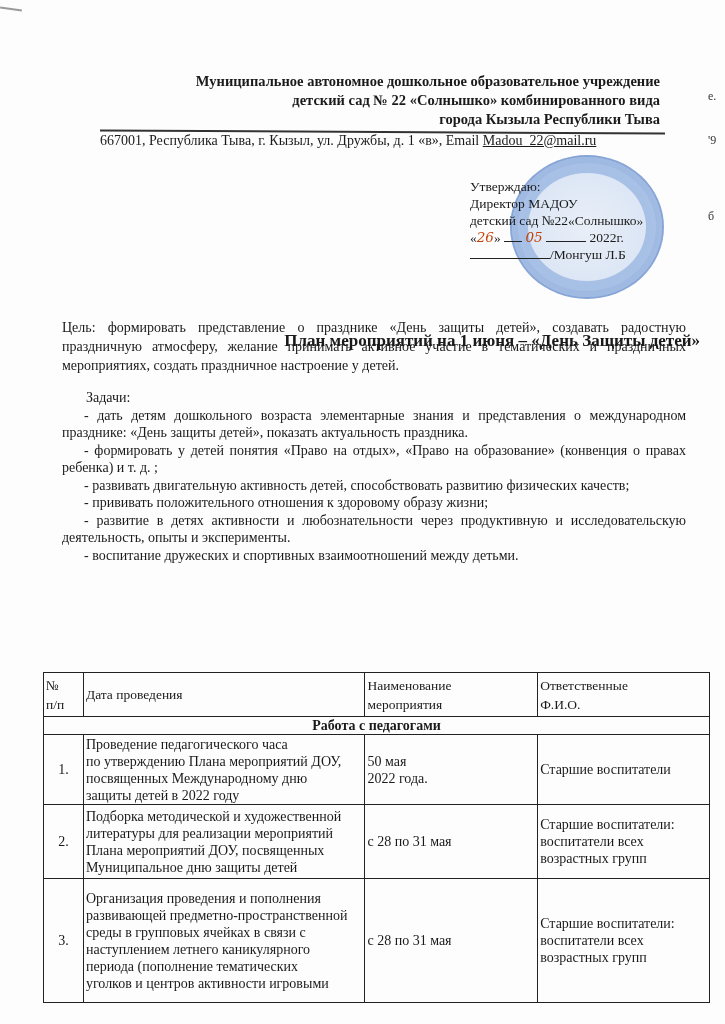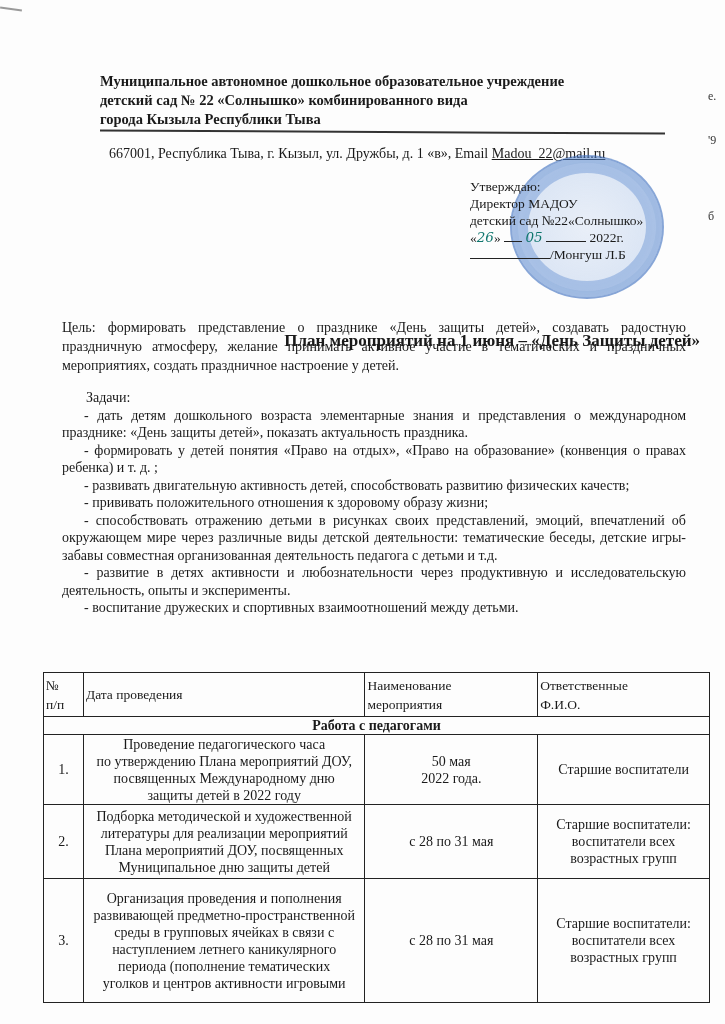--- a/index.html
+++ b/index.html
@@ -7,50 +7,50 @@
     width: 725px; height: 1024px; overflow: hidden;
     background: #fdfdfd;
     font-family: "Liberation Serif", serif;
     color: #1a1a1a;
     position: relative;
   }
   .page { position: absolute; left: 0; top: 0; width: 725px; height: 1024px; }
   .scanmark { position: absolute; left: 0; top: 8px; width: 22px; height: 2px; background: #9a9a9a; transform: rotate(8deg); }
   .edge-marks { position: absolute; left: 700px; top: 90px; width: 25px; font-size: 12px; color: #333; line-height: 1; }
   .edge-marks span { position: absolute; left: 8px; }
-  .org { position: absolute; left: 100px; top: 72px; width: 560px; text-align: left; font-weight: bold; font-size: 14.5px; line-height: 19px; }
+  .org { position: absolute; left: 100px; top: 72px; width: 560px; text-align: right; font-weight: bold; font-size: 14.5px; line-height: 19px; }
   .org div { white-space: nowrap; }
   .rule { position: absolute; left: 100px; top: 131px; width: 565px; height: 1.5px; background: #333; transform: rotate(0.3deg); }
-  .address { position: absolute; left: 100px; top: 146px; width: 580px; font-size: 14px; white-space: nowrap; margin-left: 9px; }
+  .address { position: absolute; left: 100px; top: 133px; width: 580px; font-size: 14px; white-space: nowrap; }
   .address .email { text-decoration: underline; }
   .stamp {
     position: absolute; left: 510px; top: 155px; width: 150px; height: 140px;
     border-radius: 50%;
     border: 2px solid rgba(60,110,190,0.55);
     box-shadow: inset 0 0 0 6px rgba(80,130,200,0.12), inset 0 0 0 14px rgba(255,255,255,0), inset 0 0 0 16px rgba(70,120,200,0.35);
     background: radial-gradient(circle, rgba(120,160,220,0.15) 0%, rgba(120,160,220,0.25) 60%, rgba(120,160,220,0.05) 100%);
   }
   .approve { position: absolute; left: 470px; top: 178px; width: 212px; text-align: left; font-size: 13.5px; line-height: 17px; }
   .approve div { white-space: nowrap; }
-  .sig-blue { color: #0f766e; font-style: italic; font-family: "DejaVu Serif", serif; }
+  .sig-blue { color: #c2410c; font-style: italic; font-family: "DejaVu Serif", serif; }
   .title { position: absolute; left: 40px; top: 283px; width: 660px; text-align: right; font-weight: bold; font-size: 17px; margin-top: 48px; }
   .goal { position: absolute; left: 62px; top: 318px; width: 624px; font-size: 14px; line-height: 19px; text-align: justify; }
   .goal .label { font-weight: normal; }
   .tasks { position: absolute; left: 62px; top: 389px; width: 624px; font-size: 14px; line-height: 17.5px; }
   .tasks .head { padding-left: 24px; }
   .tasks p { margin: 0; text-align: justify; text-indent: 22px; }
   table.plan {
     position: absolute; left: 43px; top: 672px; width: 667px;
     border-collapse: collapse; font-size: 14px; line-height: 17px;
   }
   table.plan td { border: 1.5px solid #222; vertical-align: middle; padding: 0 2px; }
   .th-cell { font-size: 13.5px; line-height: 19px; text-align: left; }
   .section { text-align: center; font-weight: bold; height: 17px; }
   .num { text-align: center; }
-  .cen { text-align: center; }
+  .cen { }
 </style>
 </head>
 <body>
 
 <div class="page">
   <div class="scanmark"></div>
   <div class="edge-marks">
     <span style="top:0px">е.</span>
     <span style="top:44px">'9</span>
     <span style="top:120px">б</span>
@@ -88,21 +88,20 @@
   <div class="goal">
     <span class="label">Цель:</span><span> формировать представление о празднике «День защиты детей», создавать радостную праздничную атмосферу, желание принимать активное участие в тематических и праздничных мероприятиях, создать праздничное настроение у детей.</span>
   </div>
 
   <div class="tasks">
     <div class="head">Задачи:</div>
     <p>- дать детям дошкольного возраста элементарные знания и представления о международном празднике: «День защиты детей», показать актуальность праздника.</p>
     <p>- формировать у детей понятия «Право на отдых», «Право на образование» (конвенция о правах ребенка) и т. д. ;</p>
     <p>- развивать двигательную активность детей, способствовать развитию физических качеств;</p>
     <p>- прививать положительного отношения к здоровому образу жизни;</p>
-    <p>- способствовать отражению детьми в рисунках своих представлений, эмоций, впечатлений об окружающем мире через различные виды детской деятельности: тематические беседы, детские игры-забавы совместная организованная деятельность педагога с детьми и т.д.</p>
     <p>- развитие в детях активности и любознательности через продуктивную и исследовательскую деятельность, опыты и эксперименты.</p>
     <p>- воспитание дружеских и спортивных взаимоотношений между детьми.</p>
   </div>
 
   <table class="plan">
     <colgroup>
         <col style="width:40px">
         <col style="width:282px">
         <col style="width:173px">
         <col style="width:172px">

